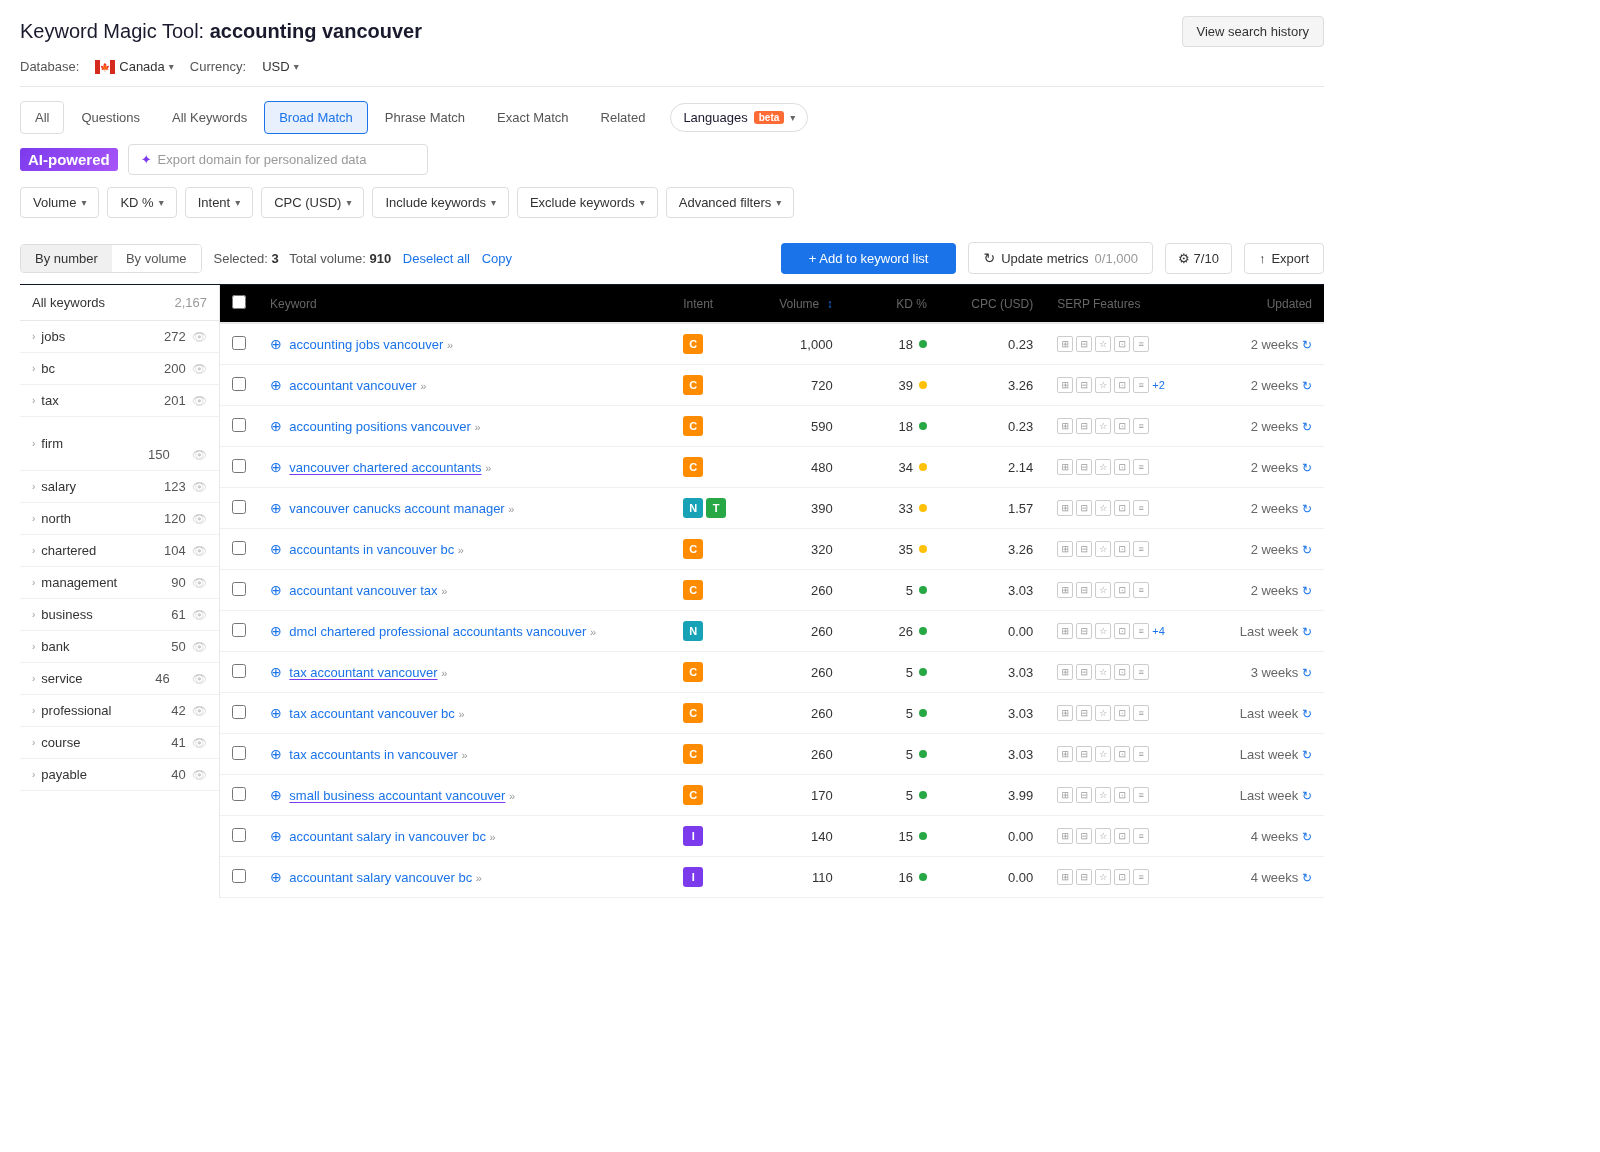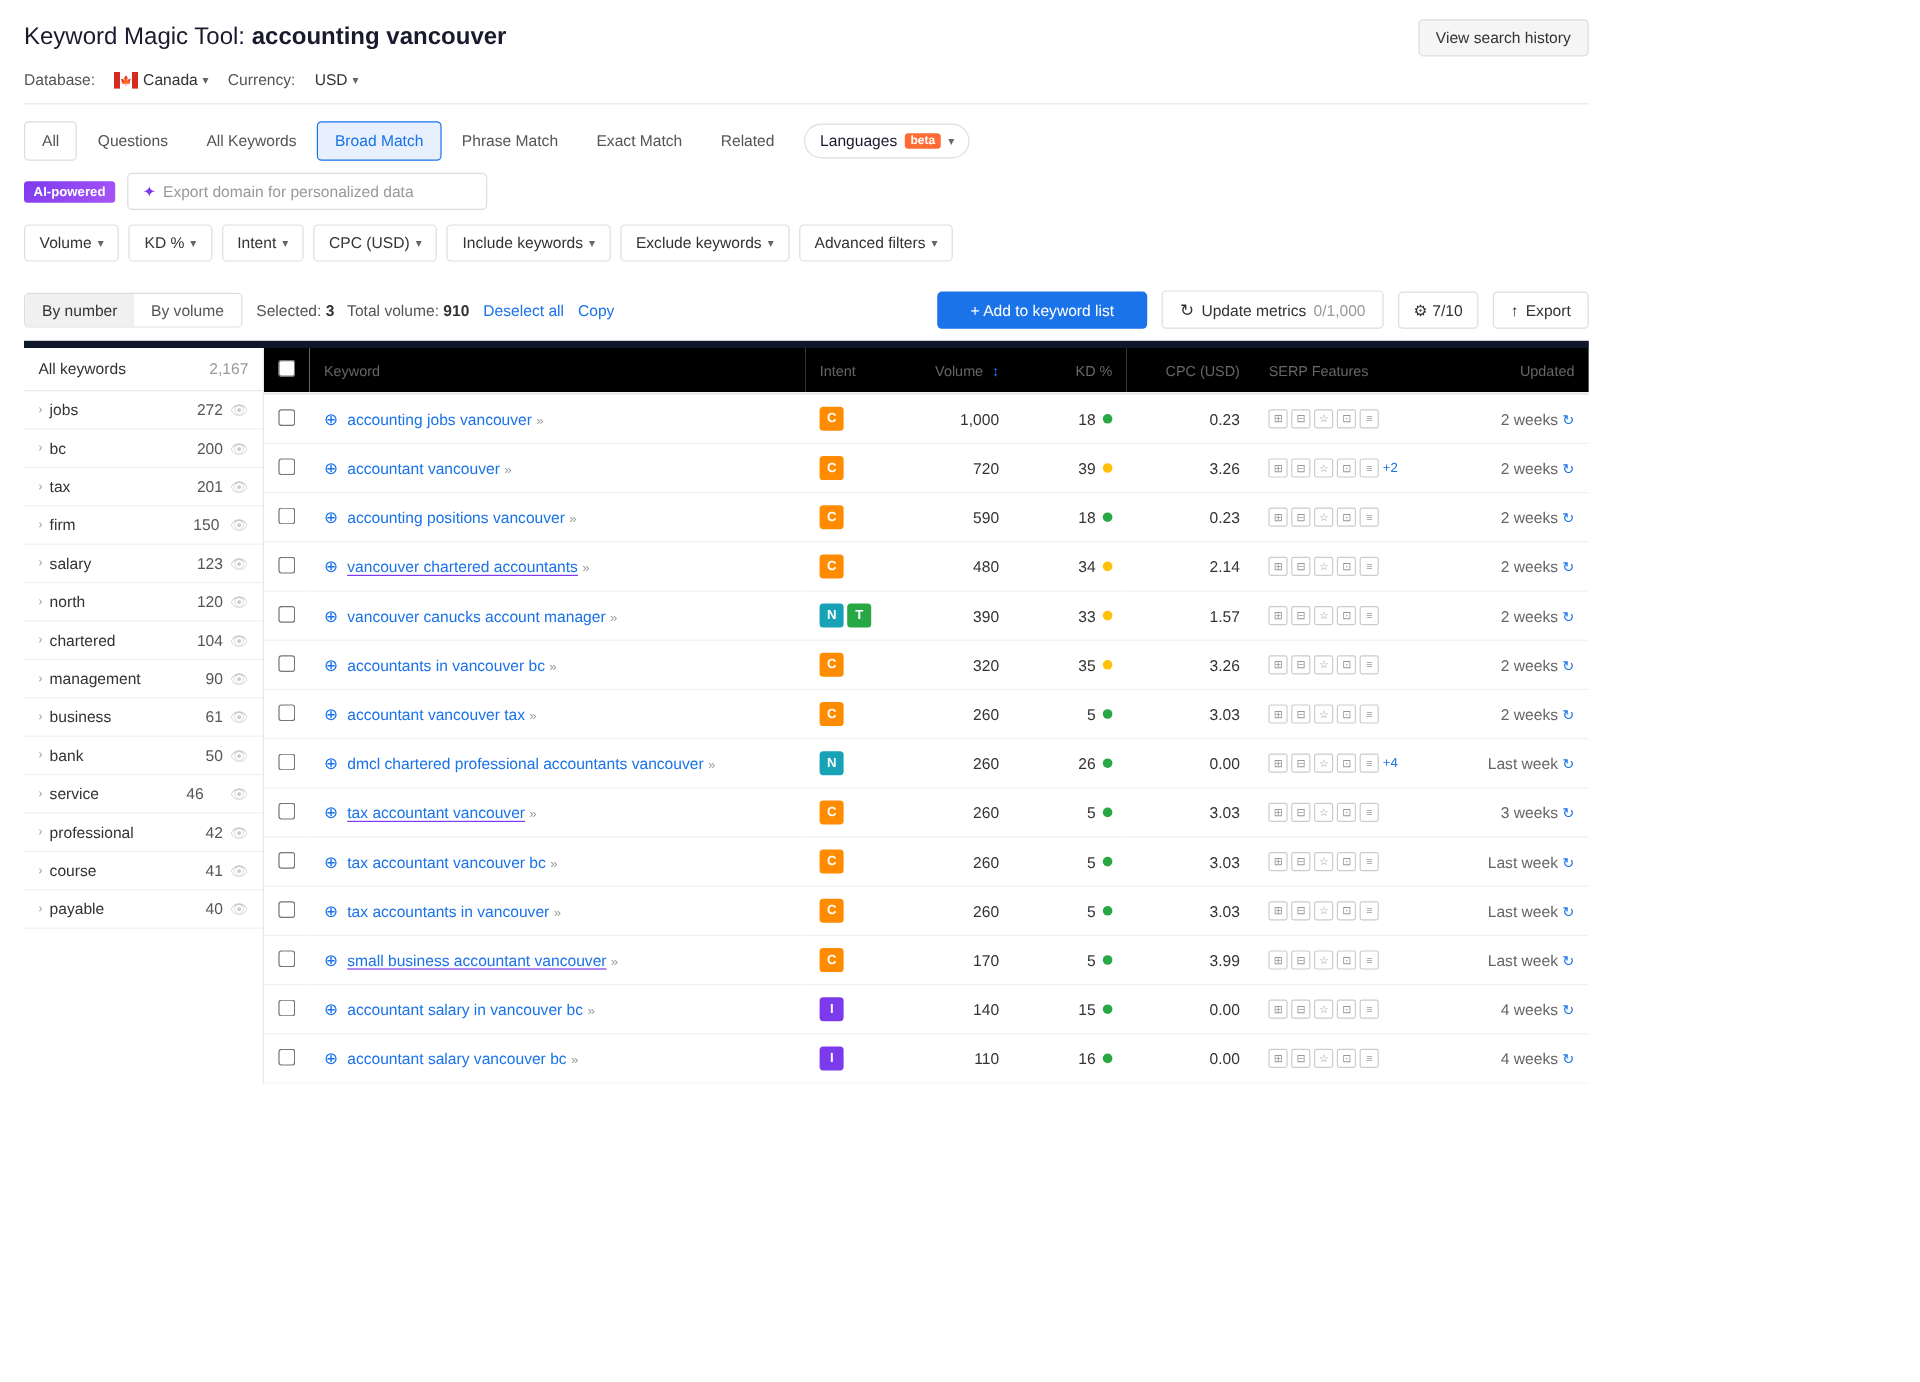--- a/index.html
+++ b/index.html
@@ -21,30 +21,30 @@
     
     .tabs-row { display: flex; align-items: center; gap: 2px; margin-bottom: 10px; }
     .tab { padding: 8px 14px; border: 1px solid transparent; border-radius: 4px; cursor: pointer; font-size: 13px; color: #555; background: transparent; white-space: nowrap; }
     .tab.active { border-color: #1a73e8; color: #1a73e8; background: #e8f0fe; font-weight: 500; }
     .tab.all { border-color: #ddd; background: #fff; }
     .languages-tab { display: flex; align-items: center; gap: 6px; padding: 6px 12px; border: 1px solid #ddd; border-radius: 20px; cursor: pointer; margin-left: 8px; }
     .beta-badge { background: #ff6b35; color: #fff; font-size: 10px; padding: 1px 5px; border-radius: 3px; font-weight: 600; }
 
     
     .ai-row { display: flex; align-items: center; gap: 10px; margin-bottom: 12px; }
-    .ai-badge { background: linear-gradient(135deg, #7c3aed, #a855f7); color: #fff; font-size: 11px; padding: 3px 8px; border-radius: 3px; font-weight: 600; }
+    .ai-badge { background: linear-gradient(135deg, #7c3aed, #a855f7); color: #fff; font-size: 15px; padding: 3px 8px; border-radius: 3px; font-weight: 600; }
     .domain-input { border: 1px solid #ddd; border-radius: 4px; padding: 7px 12px; font-size: 13px; color: #999; cursor: pointer; display: flex; align-items: center; gap: 6px; min-width: 300px; }
     .sparkle { color: #7c3aed; }
 
     
     .filters-row { display: flex; align-items: center; gap: 8px; margin-bottom: 14px; }
     .filter-btn { display: flex; align-items: center; gap: 5px; padding: 7px 12px; border: 1px solid #ddd; border-radius: 4px; cursor: pointer; font-size: 13px; color: #333; background: #fff; white-space: nowrap; }
 
     
-    .toolbar { display: flex; align-items: center; gap: 12px; margin-bottom: 0; padding: 10px 0; border-bottom: 6px solid #0f172a; }
+    .toolbar { display: flex; align-items: center; gap: 12px; margin-bottom: 0; padding: 10px 0; border-bottom: 1px solid #0f172a; }
     .sort-buttons { display: flex; border: 1px solid #ddd; border-radius: 4px; overflow: hidden; }
     .sort-btn { padding: 6px 14px; font-size: 13px; cursor: pointer; background: #fff; border: none; color: #555; }
     .sort-btn.active { background: #f0f0f0; font-weight: 500; color: #333; }
     .selection-info { color: #555; font-size: 13px; }
     .selection-info strong { font-weight: 700; color: #333; }
     .deselect-link { color: #1a73e8; cursor: pointer; text-decoration: none; margin-left: 8px; }
     .copy-link { color: #1a73e8; cursor: pointer; text-decoration: none; margin-left: 8px; }
     .spacer { flex: 1; }
     .add-kw-btn { background: #1a73e8; color: #fff; border: none; border-radius: 4px; padding: 8px 28px; font-size: 13px; cursor: pointer; display: flex; align-items: center; gap: 6px; white-space: nowrap; }
     .update-btn { background: #fff; border: 1px solid #ddd; border-radius: 4px; padding: 7px 14px; font-size: 13px; cursor: pointer; display: flex; align-items: center; gap: 6px; color: #333; }
@@ -251,21 +251,21 @@
     <div style="display:flex;align-items:center;gap:6px;">
       <span class="sidebar-num">201</span>
       <span class="eye-icon">👁</span>
     </div>
   </div>
           <div class="sidebar-item">
     <div class="sidebar-item-left">
       <span class="chevron-right">›</span>
       <span class="sidebar-label">firm</span>
     </div>
-    <div style="display:flex;align-items:center;gap:9px;">
+    <div style="display:flex;align-items:center;gap:22px;margin-top:22px;">
       <span class="sidebar-num">150</span>
       <span class="eye-icon">👁</span>
     </div>
   </div>
           <div class="sidebar-item">
     <div class="sidebar-item-left">
       <span class="chevron-right">›</span>
       <span class="sidebar-label">salary</span>
     </div>
     <div style="display:flex;align-items:center;gap:6px;">

